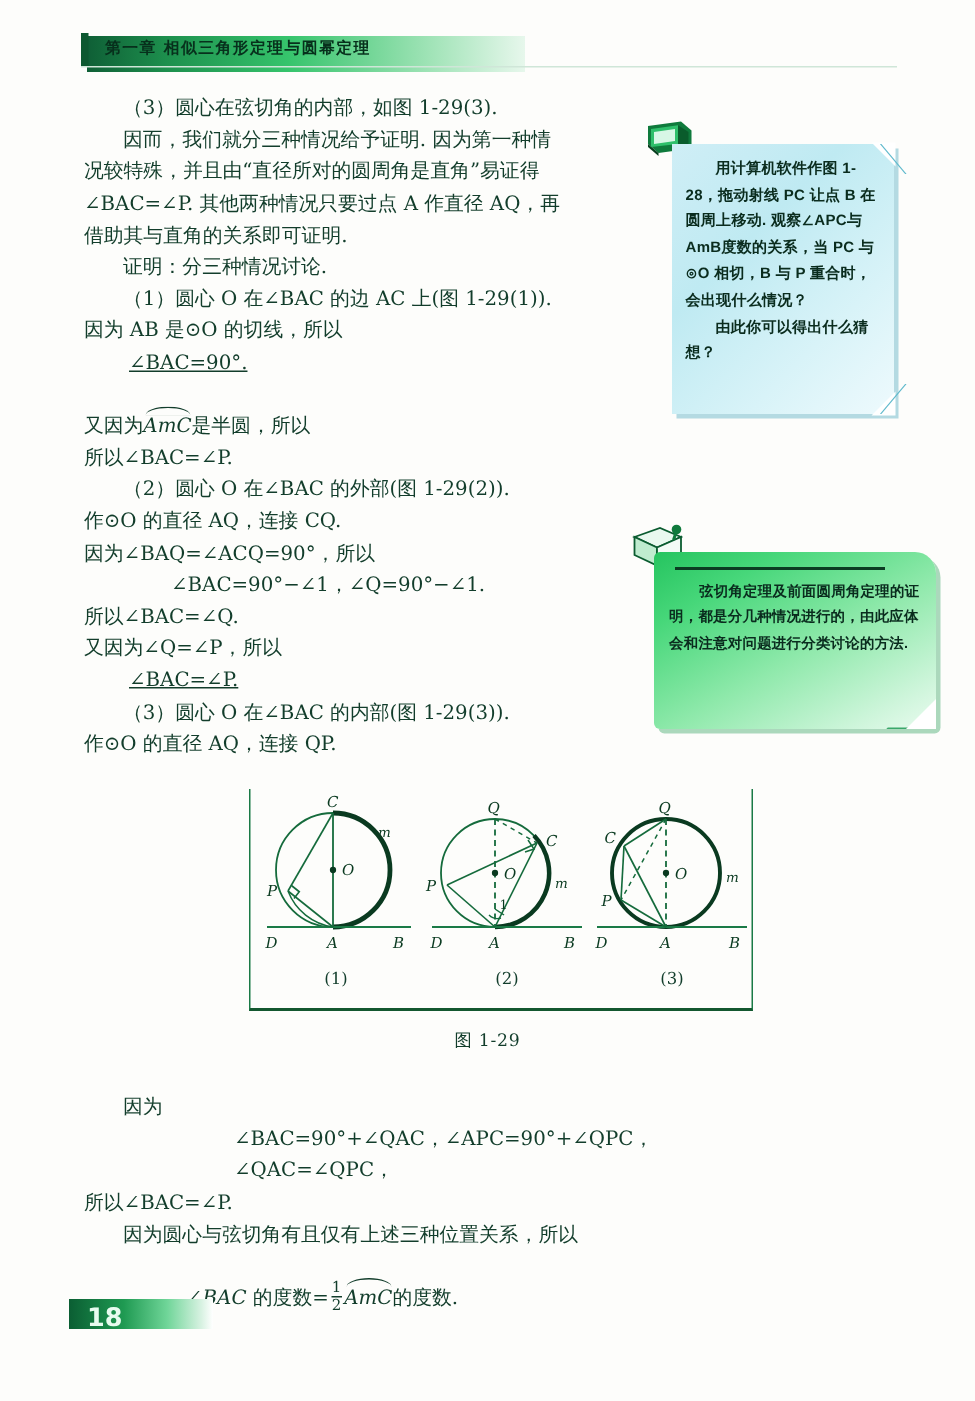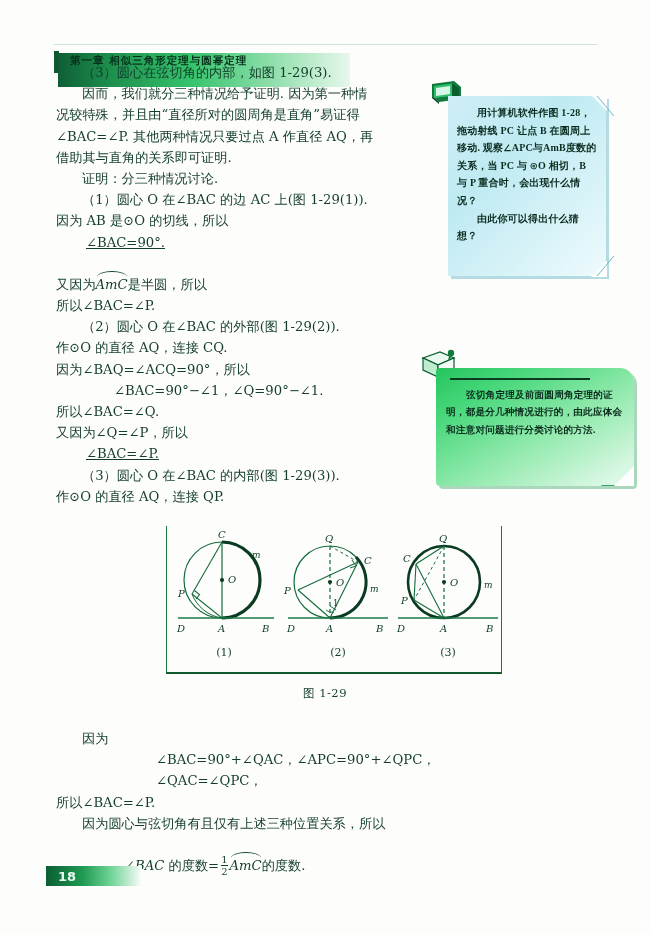--- a/index.html
+++ b/index.html
@@ -20,23 +20,22 @@
     inset: 0;
     background: #fdfdfb;
   }
 
   
   .header-band {
     position: absolute;
     left: 58px;
     top: 24px;
     width: 292px;
-    height: 34px;
+    height: 24px;
     background: linear-gradient(90deg,#0f5f36 0%, #1d8f4d 18%, #36c46c 46%, #9fe3b6 78%, #e7f7ec 100%);
-    margin-top: 29px;
   }
   .header-band .bar-left {
     position: absolute;
     left: -4px;
     top: -2px;
     width: 5px;
     height: 22px;
     background: #0d5830;
   }
   .header-title {
@@ -90,23 +89,22 @@
     top: -2px;
     height: 5px;
     border-top: 1.3px solid #123d2b;
     border-radius: 50% 50% 0 0 / 100% 100% 0 0;
   }
 
   
   .note {
     position: absolute;
     color: #0a2c1e;
-    font-family: Liberation Serif, serif;
+    font-family: Liberation Sans, sans-serif;
     font-weight: bold;
-    padding-left: 10px;
   }
   .note-1 {
     left: 448px;
     top: 96px;
     width: 148px;
     height: 180px;
     background: linear-gradient(135deg,#cfeef6 0%, #bfeaf2 35%, #d8f3f8 70%, #eefafd 100%);
     box-shadow: 3px 3px 0 rgba(120,190,205,0.55);
   }
   .note-1 .txt {
@@ -233,21 +231,21 @@
     top: 866px;
     width: 96px;
     height: 20px;
     background: linear-gradient(90deg,#0b5e33 0%, #1f9a52 38%, #6fd598 68%, #d8f2e2 92%, #ffffff 100%);
   }
   .pagenum {
     position: absolute;
     left: 58px;
     top: 869px;
     font-family: "DejaVu Sans", "Liberation Sans", sans-serif;
-    font-size: 13px;
+    font-size: 17px;
     font-weight: bold;
     color: #e8fbef;
   }
 
   .frac {
     display: inline-block;
     vertical-align: middle;
     text-align: center;
     font-size: 10px;
     line-height: 11px;

